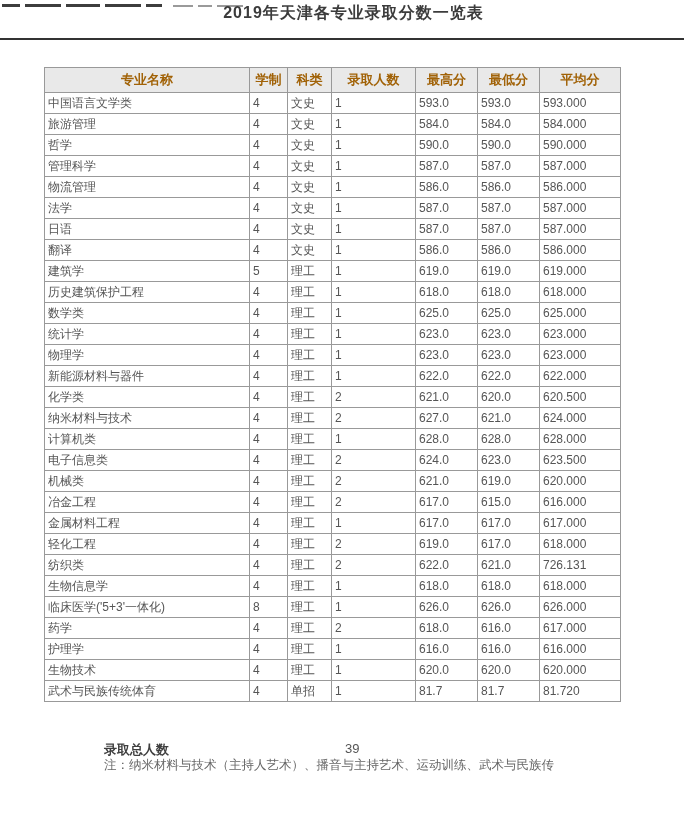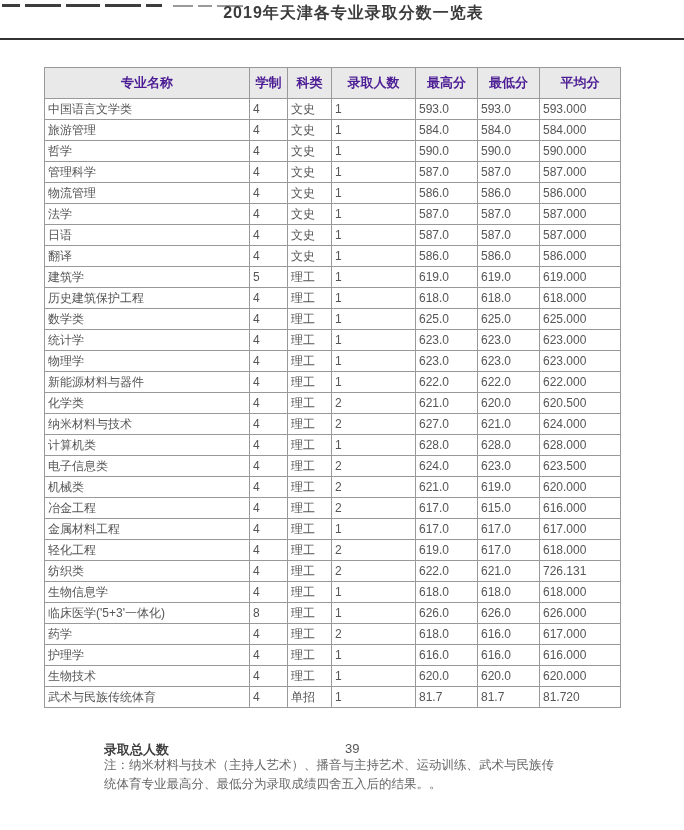--- a/index.html
+++ b/index.html
@@ -43,25 +43,25 @@
     font-size: 12px;
   }
   table.scores th, table.scores td {
     border: 1px solid #999999;
     padding: 0 3px;
     overflow: hidden;
     white-space: nowrap;
   }
   table.scores th {
     background: #e9e9e9;
-    color: #4c1d95;
+    color: #a16207;
     font-size: 13px;
     font-weight: bold;
     text-align: center;
-    height: 31px;
+    height: 25px;
   }
   table.scores td {
     color: #555555;
     text-align: left;
     height: 21px;
     font-weight: normal;
   }
   col.c-name  { width: 205px; }
   col.c-years { width: 38px; }
   col.c-cat   { width: 44px; }
@@ -391,14 +391,13 @@
   </table>
 </div>
 
 <div class="summary-row">
   <span class="summary-label">录取总人数</span>
   <span class="summary-total">39</span>
 </div>
 
 <div class="note">
   <div>注：纳米材料与技术（主持人艺术）、播音与主持艺术、运动训练、武术与民族传</div>
-  <div>统体育专业最高分、最低分为录取成绩四舍五入后的结果。。</div>
 </div>
 
 </body></html>

